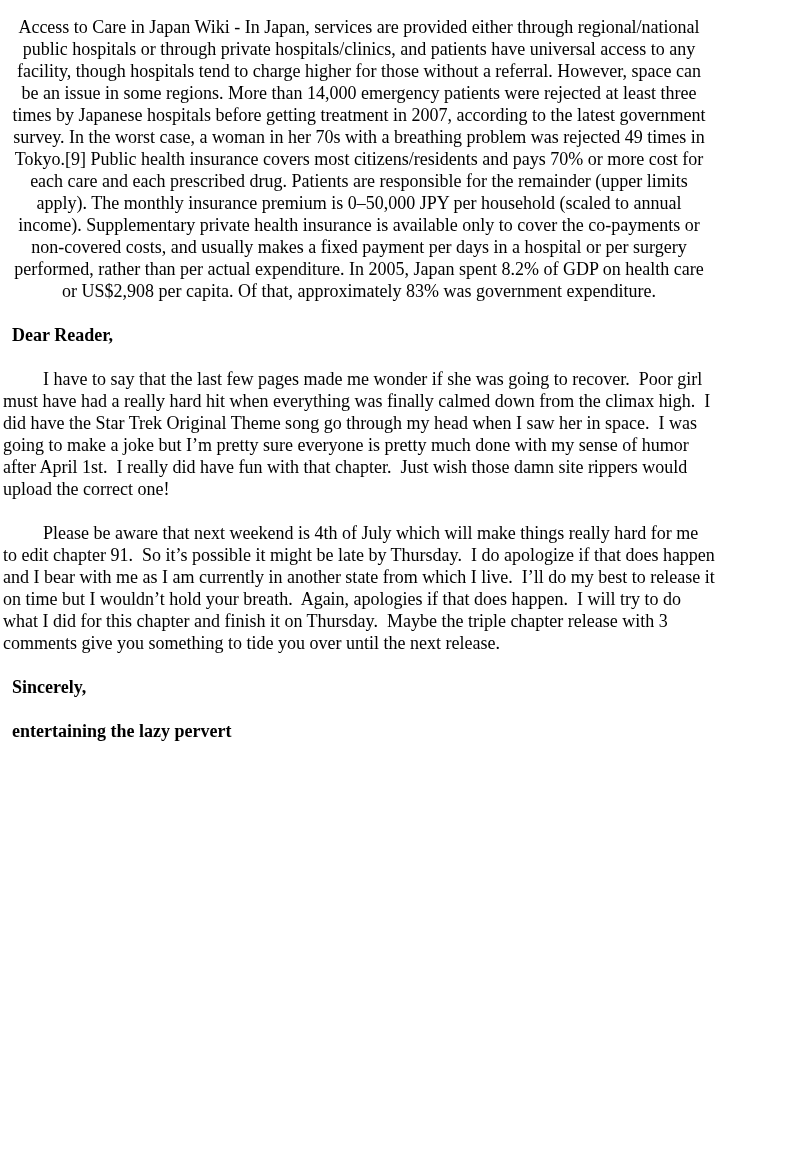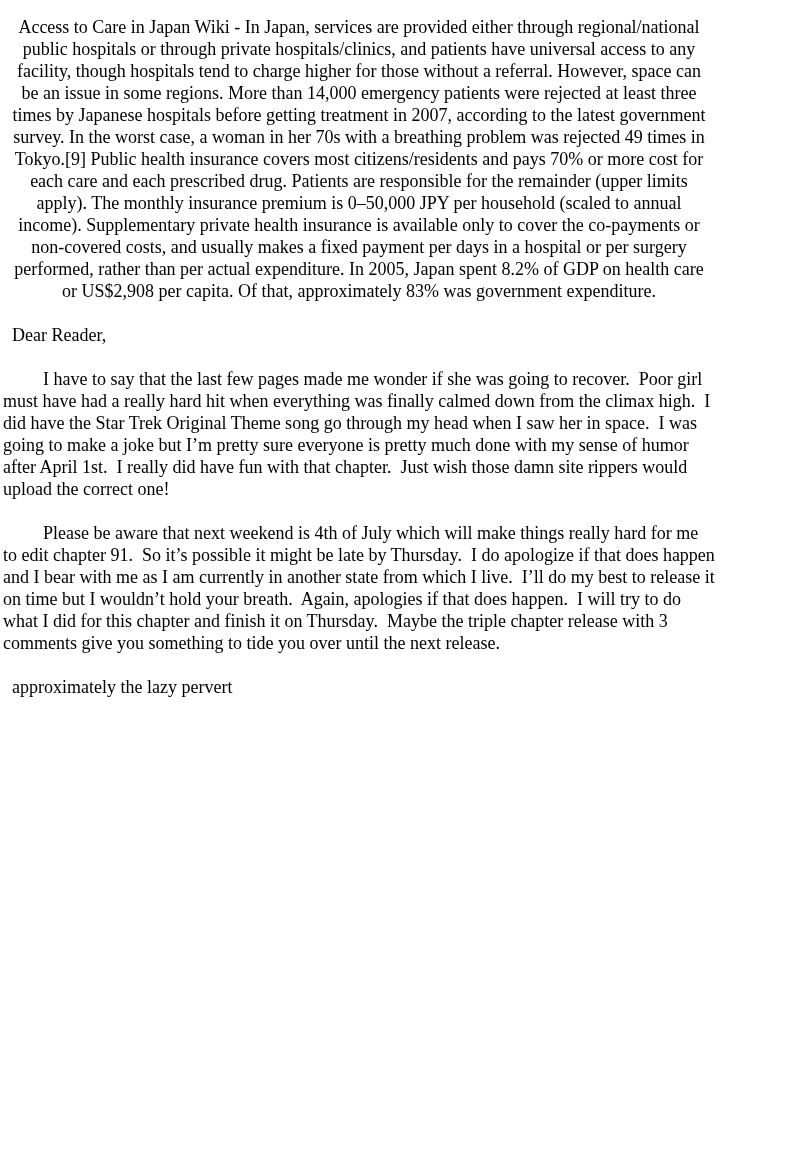--- a/index.html
+++ b/index.html
@@ -25,31 +25,33 @@
   p.centered {
     margin-top: 0;
     text-align: center;
     padding: 0 6px;
   }
   p.indent {
     text-indent: 40px;
   }
   p.offset {
     padding-left: 9px;
+    font-weight: bold;
   }
 </style>
 </head>
 <body>
 
 <div class="page">
   <p class="centered">Access to Care in Japan Wiki - In Japan, services are provided either through regional/national public hospitals or through private hospitals/clinics, and patients have universal access to any facility, though hospitals tend to charge higher for those without a referral. However, space can be an issue in some regions. More than 14,000 emergency patients were rejected at least three times by Japanese hospitals before getting treatment in 2007, according to the latest government survey. In the worst case, a woman in her 70s with a breathing problem was rejected 49 times in Tokyo.[9] Public health insurance covers most citizens/residents and pays 70% or more cost for each care and each prescribed drug. Patients are responsible for the remainder (upper limits apply). The monthly insurance premium is 0–50,000 JPY per household (scaled to annual income). Supplementary private health insurance is available only to cover the co-payments or non-covered costs, and usually makes a fixed payment per days in a hospital or per surgery performed, rather than per actual expenditure. In 2005, Japan spent 8.2% of GDP on health care or US$2,908 per capita. Of that, approximately 83% was government expenditure.</p>
 
   <p class="offset">Dear Reader,</p>
 
   <p class="indent">I have to say that the last few pages made me wonder if she was going to recover.  Poor girl must have had a really hard hit when everything was finally calmed down from the climax high.  I did have the Star Trek Original Theme song go through my head when I saw her in space.  I was going to make a joke but I’m pretty sure everyone is pretty much done with my sense of humor after April 1st.  I really did have fun with that chapter.  Just wish those damn site rippers would upload the correct one!</p>
 
   <p class="indent">Please be aware that next weekend is 4th of July which will make things really hard for me to edit chapter 91.  So it’s possible it might be late by Thursday.  I do apologize if that does happen and I bear with me as I am currently in another state from which I live.  I’ll do my best to release it on time but I wouldn’t hold your breath.  Again, apologies if that does happen.  I will try to do what I did for this chapter and finish it on Thursday.  Maybe the triple chapter release with 3 comments give you something to tide you over until the next release.</p>
 
 
 
+  <p class="offset">Sincerely,</p>
 
-  <p class="offset">approximately the lazy pervert</p>
+  <p class="offset">entertaining the lazy pervert</p>
 </div>
 
 </body></html>

